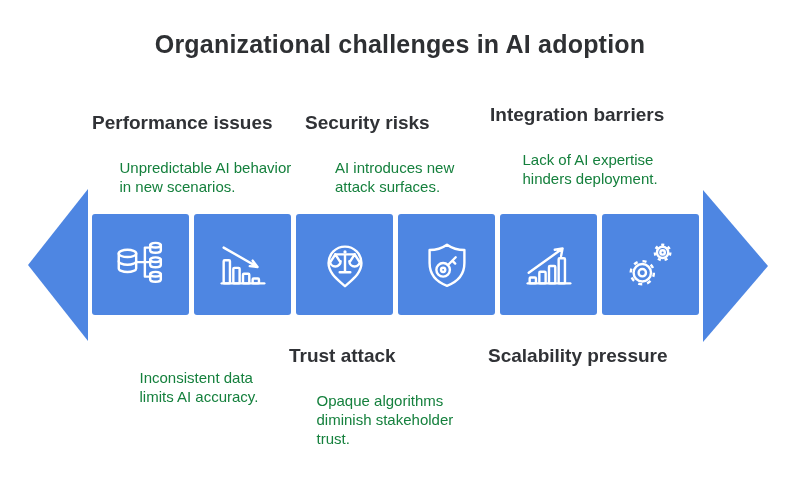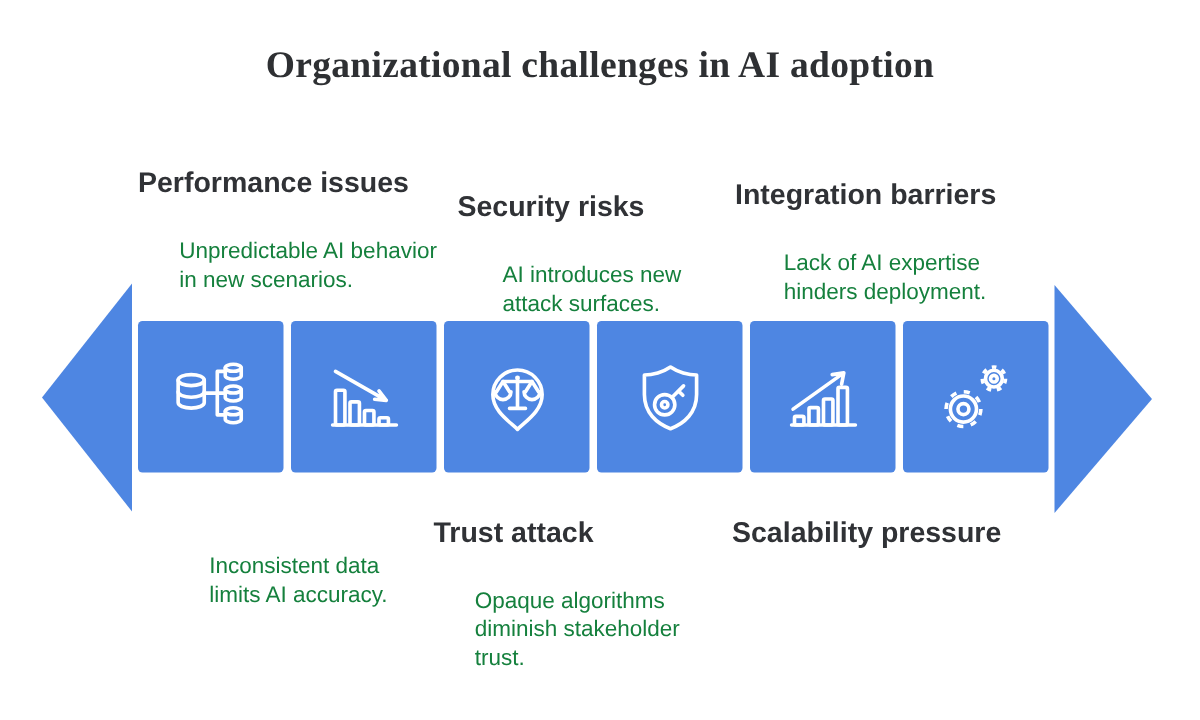--- a/index.html
+++ b/index.html
@@ -2,29 +2,29 @@
 <html><head>
 <meta charset="utf-8">
 <style>
   html,body{margin:0;padding:0;background:#fff;}
   .canvas{
     position:relative;width:800px;height:480px;background:#fff;overflow:hidden;
     font-family:"Liberation Sans","DejaVu Sans",sans-serif;
   }
   .title{
     position:absolute;top:30px;left:0;width:800px;text-align:center;
-    font-size:25px;font-weight:bold;color:#2E3033;letter-spacing:.2px;margin:0;font-family:Liberation Serif, serif;
+    font-size:25px;font-weight:bold;color:#2E3033;letter-spacing:.2px;margin:0;
   }
   .label{position:absolute;text-align:left;}
   .label .h{font-size:19px;font-weight:bold;color:#303236;line-height:1.2;}
   .label .d{font-size:15px;color:#15803d;line-height:1.26;margin:24px auto 0;}
   
   .t1{top:112px;left:92px;width:240px;}
-  .t2{top:128px;left:305px;width:200px;}
-  .t3{top:120px;left:490px;width:220px;}
+  .t2{top:112px;left:305px;width:200px;}
+  .t3{top:104px;left:490px;width:220px;}
   
   .b1{top:345px;left:102px;width:220px;}
   .b2{top:345px;left:289px;width:220px;}
   .b3{top:345px;left:488px;width:220px;}
   
   .band{position:absolute;top:214px;left:92px;display:flex;gap:5px;}
   .box{
     width:97px;height:101px;background:#4E86E2;border-radius:3px;
     display:flex;align-items:center;justify-content:center;
   }

